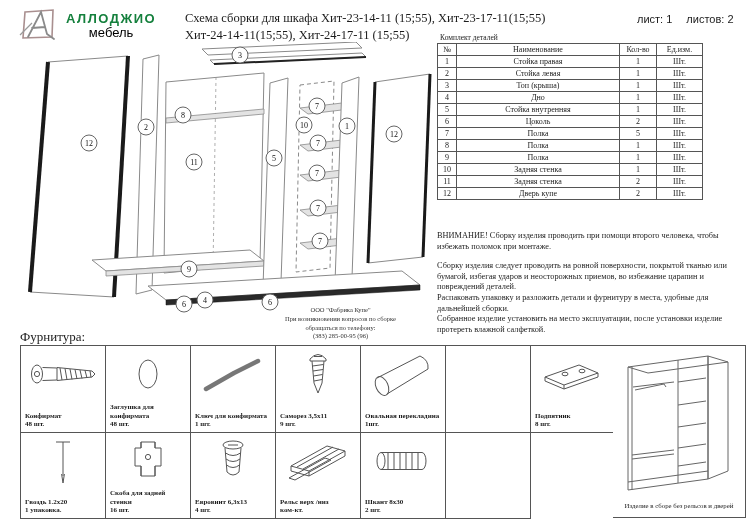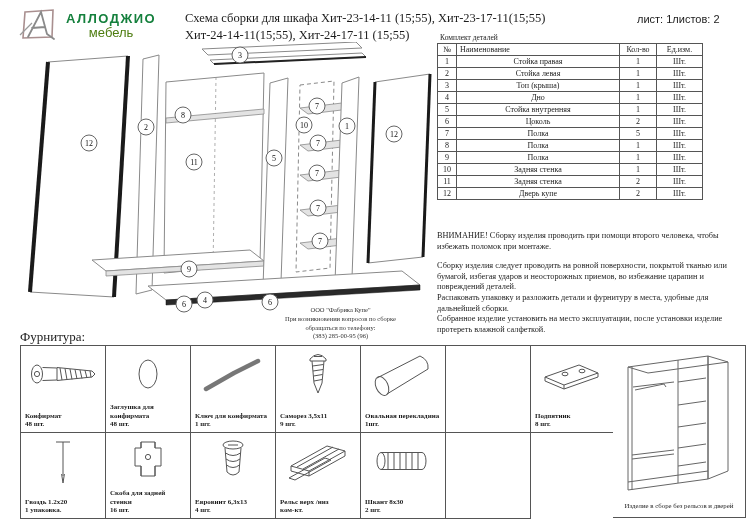--- a/index.html
+++ b/index.html
@@ -6,28 +6,28 @@
   html,body { background:#e8e8e8; }
   .page {
     position:relative; width:748px; height:527px; background:#fff;
     font-family:"Liberation Serif","DejaVu Serif",serif; color:#1c1c1c; overflow:hidden;
     margin:0 auto;
   }
   
   .logo-box { position:absolute; left:18px; top:7px; display:flex; align-items:center; gap:8px; }
   .logo-text { display:flex; flex-direction:column; align-items:center; }
   .brand { font-family:"Liberation Sans","DejaVu Sans",sans-serif; font-weight:bold; font-size:13px; letter-spacing:1.5px; color:#15803d; }
-  .brand-sub { font-family:"Liberation Sans","DejaVu Sans",sans-serif; font-size:13px; color:#4d7c0f; margin-top:-1px; }
+  .brand-sub { font-family:"Liberation Sans","DejaVu Sans",sans-serif; font-size:13px; color:#000000; margin-top:-1px; }
   .title { position:absolute; left:185px; top:10px; width:372px; font-size:12.5px; line-height:1.35; }
-  .sheet-info { position:absolute; left:637px; top:13px; font-family:"Liberation Sans","DejaVu Sans",sans-serif; font-size:11px; display:flex; white-space:nowrap; }
+  .sheet-info { position:absolute; left:637px; top:13px; font-family:"Liberation Sans","DejaVu Sans",sans-serif; font-size:11px; display:flex; gap:14px; white-space:nowrap; }
   
   .parts-caption { position:absolute; left:440px; top:33px; font-size:7.5px; }
   .parts-table { position:absolute; left:437px; top:43px; border-collapse:collapse; table-layout:fixed; }
   .parts-table th, .parts-table td { border:1px solid #555; font-size:8px; font-weight:normal; padding:1px 3px; height:11.6px; overflow:hidden; white-space:nowrap; }
-  .parts-table th { text-align:left; }
+  .parts-table th { text-align:center; }
   .c-num  { width:19px; text-align:center; }
   .c-name { width:163px; text-align:center; }
   .c-qty  { width:37px; text-align:center; }
   .c-unit { width:46px; text-align:center; }
   th.c-num, th.c-qty, th.c-unit { text-align:center; }
   
   .notes { position:absolute; left:437px; top:231px; width:308px; font-size:8.3px; line-height:1.28; }
   .notes .gap { height:9px; }
   
   .factory { position:absolute; left:248px; top:306px; width:185px; text-align:center; font-size:6.5px; line-height:1.35; color:#333; }

